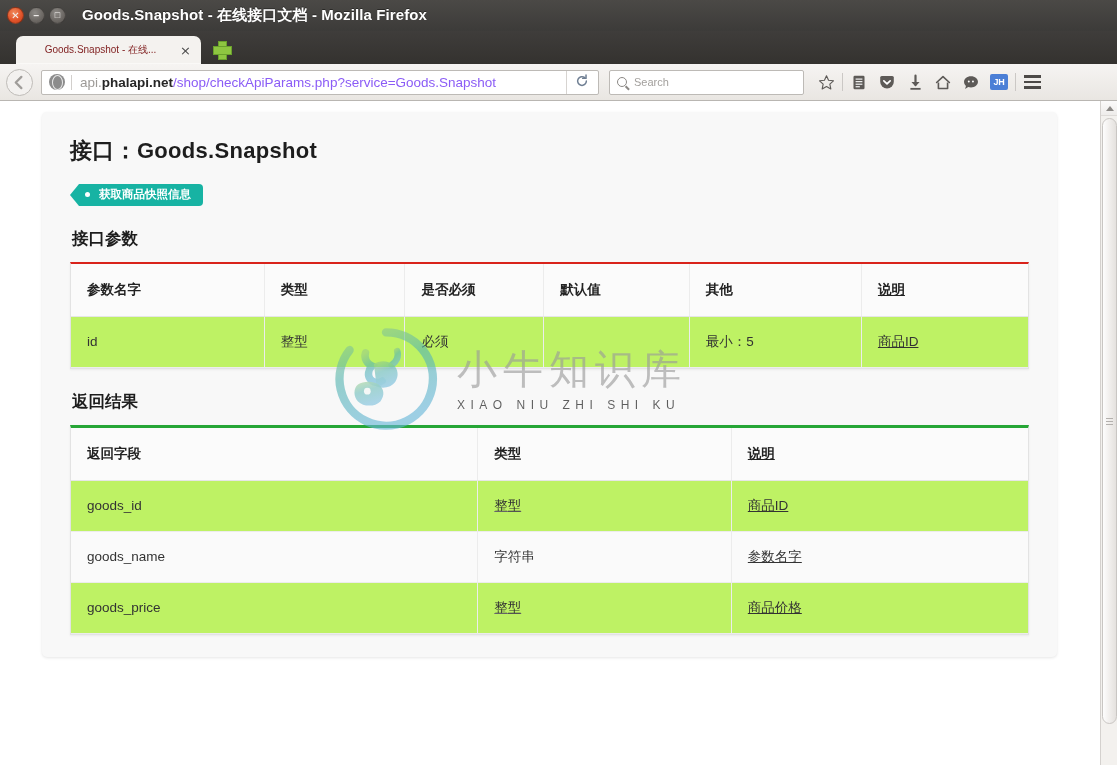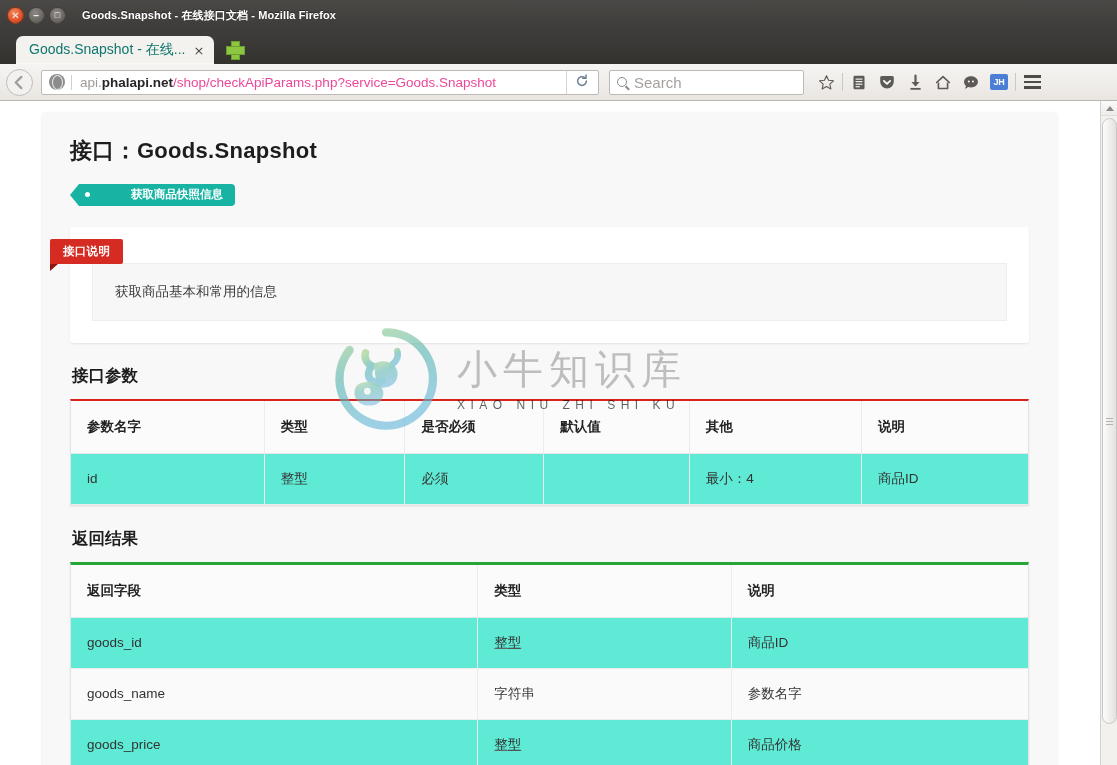--- a/index.html
+++ b/index.html
@@ -24,41 +24,41 @@
     display: flex; align-items: center; justify-content: center;
     font-size: 11px; line-height: 1; color: #f4f1ef;
     border: 1px solid rgba(0,0,0,0.35);
   }
   .wbtn.close { background: radial-gradient(circle at 40% 32%, #f08a5d 0%, #e2552b 55%, #c13f1b 100%); }
   .wbtn.min   { background: radial-gradient(circle at 40% 32%, #8d8a86 0%, #6e6a66 55%, #57534f 100%); }
   .wbtn.max   { background: radial-gradient(circle at 40% 32%, #8d8a86 0%, #6e6a66 55%, #57534f 100%); }
   .wbtn span { font-weight: bold; font-size: 10px; }
   .wbtn.max span { font-size: 9px; }
   .wtitle {
-    color: #ffffff; font-size: 11px; font-weight: bold;
+    color: #ffffff; font-size: 15px; font-weight: bold;
     margin-left: 16px; letter-spacing: 0.1px;
     text-shadow: 0 -1px 0 rgba(0,0,0,0.4);
   }
 
   .tabbar {
     height: 33px;
     background: linear-gradient(to bottom, #3f3d3b 0%, #34322f 100%);
     display: flex; align-items: flex-end; padding-left: 16px;
   }
   .tab {
     height: 28px; min-width: 185px; max-width: 200px;
     background: #f4f2ef;
     border-radius: 7px 7px 0 0;
     display: flex; align-items: center;
     padding: 0 8px 0 13px;
     box-shadow: 0 -1px 0 rgba(255,255,255,0.5) inset;
   }
   .tab-label {
-    font-size: 14px; color: #0f766e; white-space: nowrap;
-    overflow: hidden; text-overflow: ellipsis; flex: 1;
+    font-size: 10px; color: #7f1d1d; white-space: nowrap;
+    overflow: hidden; text-overflow: ellipsis; flex: 1; text-align: center;
   }
   .tab-close {
     font-size: 13px; color: #4a4a4a; margin-left: 6px;
     width: 15px; text-align: center; font-family: "DejaVu Sans", sans-serif;
   }
   .newtab {
     width: 22px; height: 22px; margin: 0 0 3px 10px;
     position: relative;
   }
   .newtab::before, .newtab::after {
@@ -89,41 +89,41 @@
     width: 16px; height: 16px; border-radius: 50%;
     background: #8c8c8c; margin: 0 6px 0 5px; position: relative; flex: none;
   }
   .globe-ico::after {
     content: ""; position: absolute; left: 3px; top: 1px;
     width: 9px; height: 13px; border: 1px solid #e9e9e9; border-radius: 50%;
   }
   .url-sep { width: 1px; height: 15px; background: #d2cfcc; margin-right: 8px; }
   .url-text { font-size: 13.5px; color: #9d9a97; white-space: nowrap; }
   .url-text b { color: #272727; font-weight: bold; }
-  .url-text .path { color: #ec4899; }
+  .url-text .path { color: #8b5cf6; }
   .reload-sep { flex: 1; }
   .reloadbtn {
     width: 30px; text-align: center; font-size: 15px;
     color: #6f7f93; border-left: 1px solid #d7d4d1; margin-left: 2px;
     line-height: 23px; height: 23px;
   }
   .searchbox {
     flex: 0 0 195px; height: 25px; margin-left: 10px;
     background: #ffffff; border: 1px solid #bdbab6; border-radius: 2px;
     display: flex; align-items: center; padding-left: 7px;
   }
   .search-ico {
     width: 10px; height: 10px; border: 1.6px solid #8b8885; border-radius: 50%;
     position: relative; margin-right: 7px; flex: none;
   }
   .search-ico::after {
     content: ""; position: absolute; right: -4px; bottom: -3px;
     width: 5px; height: 1.6px; background: #8b8885; transform: rotate(45deg);
   }
-  .search-ph { font-size: 15px; color: #a3a09d; }
+  .search-ph { font-size: 11px; color: #a3a09d; }
   .navicons { display: flex; align-items: center; gap: 0px; margin-left: 8px; }
   .navico {
     width: 28px; height: 26px; display: flex; align-items: center;
     justify-content: center; color: #5d5a57;
   }
   .navico svg { display: block; }
   .vsep { width: 1px; height: 18px; background: #cbc8c5; margin: 0 2px; }
   .persona {
     width: 18px; height: 16px; background: #4b7fd6; border-radius: 2px;
     color: #fff; font-size: 9px; font-weight: bold; display: flex;
@@ -172,21 +172,21 @@
   .api-title {
     font-size: 22px; font-weight: bold; color: #1d1d1d;
     letter-spacing: 0.3px; margin-bottom: 17px;
   }
   .badge {
     display: inline-flex; align-items: center;
     background: #17b3a3; color: #ffffff;
     font-size: 11.5px; font-weight: bold;
     height: 22px; padding: 0 12px 0 6px;
     border-radius: 0 4px 4px 0;
-    position: relative; margin-left: 9px; gap: 32px;
+    position: relative; margin-left: 9px;
   }
   .badge::before {
     content: ""; position: absolute; left: -9px; top: 0;
     width: 0; height: 0;
     border-top: 11px solid transparent;
     border-bottom: 11px solid transparent;
     border-right: 9px solid #17b3a3;
   }
   .badge .dot {
     width: 5px; height: 5px; border-radius: 50%; background: #ffffff;
@@ -215,38 +215,38 @@
     background: #f7f7f7; border: 1px solid #eeeeee;
     padding: 19px 22px; font-size: 13.5px; color: #3c3c3c;
     margin-top: 10px;
   }
 
   .section-title {
     font-size: 16.5px; font-weight: bold; color: #1d1d1d;
     margin: 22px 0 12px 2px;
   }
 
-  .tbl { width: 100%; border-collapse: collapse; background: #5eead4; table-layout: fixed; }
+  .tbl { width: 100%; border-collapse: collapse; background: #bef264; table-layout: fixed; }
   .tbl-wrap {
     background: #ffffff; border: 1px solid #e3e3e3;
     box-shadow: 0 1px 2px rgba(0,0,0,0.06);
   }
   .tbl-wrap.params { border-top: 2px solid #d9231b; }
   .tbl-wrap.result { border-top: 3px solid #26a636; }
   .tbl th {
     text-align: left; font-size: 13.5px; font-weight: bold; color: #222222;
     padding: 17px 16px; background: #fbfbfb; border-bottom: 1px solid #e6e6e6;
     border-right: 1px solid #ececec;
   }
   .tbl td {
     text-align: left; font-size: 13.5px; color: #333333;
     padding: 16px 16px; border-bottom: 1px solid #ececec;
     border-right: 1px solid #ececec;
   }
-  .tbl th:last-child, .tbl td:last-child { border-right: none; }
+  .tbl th:last-child, .tbl td:last-child { border-right: none; text-decoration: underline; }
   .tbl tbody tr.alt td { background: #fafafa; }
   .req { color: #e03a31; }
   .u { text-decoration: underline; text-decoration-color: #777; }
   .mono-ltr { font-family: "Liberation Sans", sans-serif; }
 
   
   .watermark {
     position: absolute; left: 330px; top: 222px;
     width: 420px; height: 115px; pointer-events: none;
     opacity: 0.62; z-index: 5;
@@ -406,24 +406,20 @@
 
         <div class="api-title">
           <span>接口：</span><span>Goods.Snapshot</span>
         </div>
 
         <div class="badge">
           <span class="dot"></span>
           <span>获取商品快照信息</span>
         </div>
 
-        <div class="panel">
-          <div class="ribbon">接口说明</div>
-          <div class="desc-box">获取商品基本和常用的信息</div>
-        </div>
 
         <div class="section-title">接口参数</div>
 
         <div class="tbl-wrap params">
           <table class="tbl">
             <colgroup>
               <col style="width:20.2%">
                 <col style="width:14.7%">
                 <col style="width:14.5%">
               <col style="width:15.2%">
@@ -439,21 +435,21 @@
                 <th>其他</th>
                 <th>说明</th>
               </tr>
             </thead>
             <tbody>
               <tr>
                 <td class="mono-ltr">id</td>
                 <td>整型</td>
                 <td class="req">必须</td>
                 <td></td>
-                <td>最小：4</td>
+                <td>最小：5</td>
                 <td>商品ID</td>
               </tr>
             </tbody>
           </table>
         </div>
 
         <div class="section-title">返回结果</div>
 
         <div class="tbl-wrap result">
           <table class="tbl">

